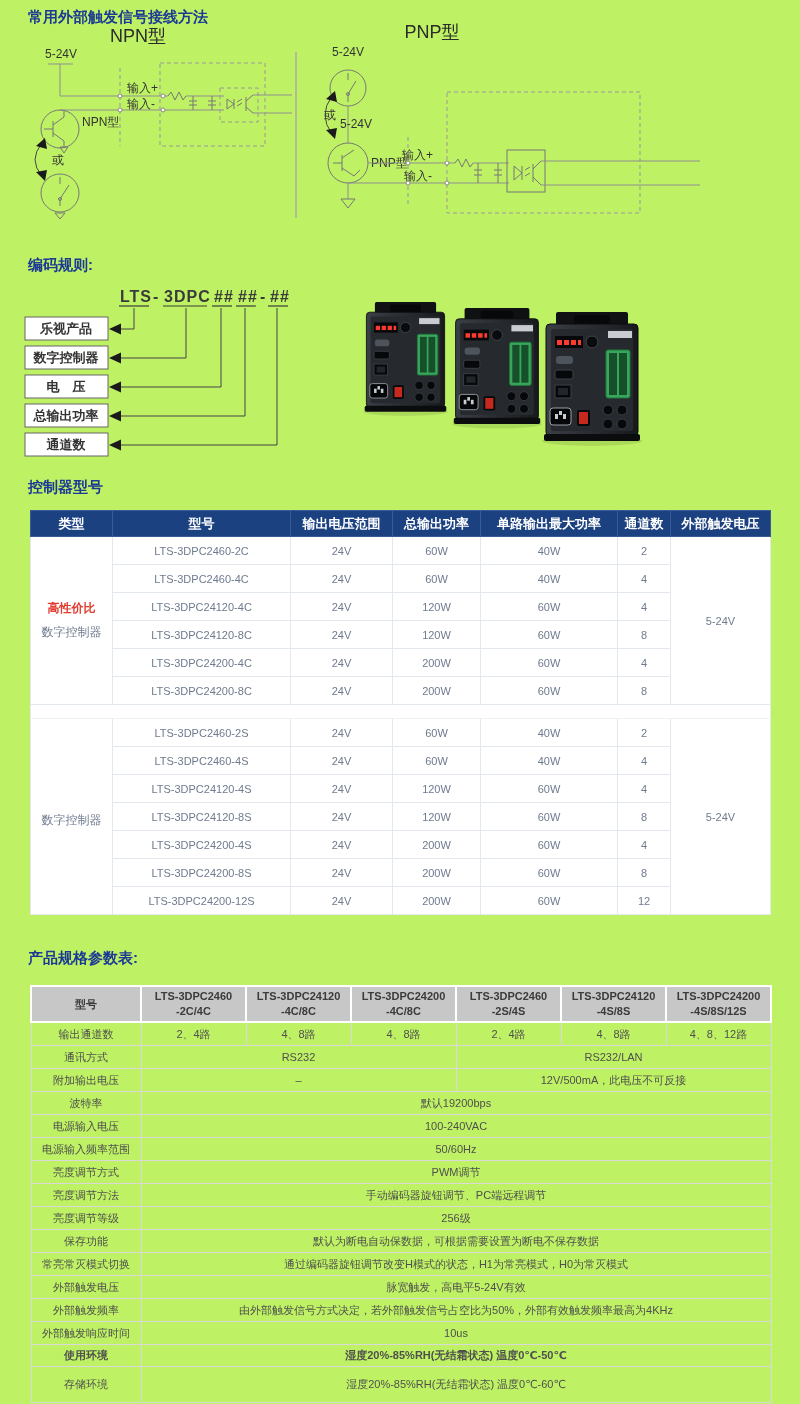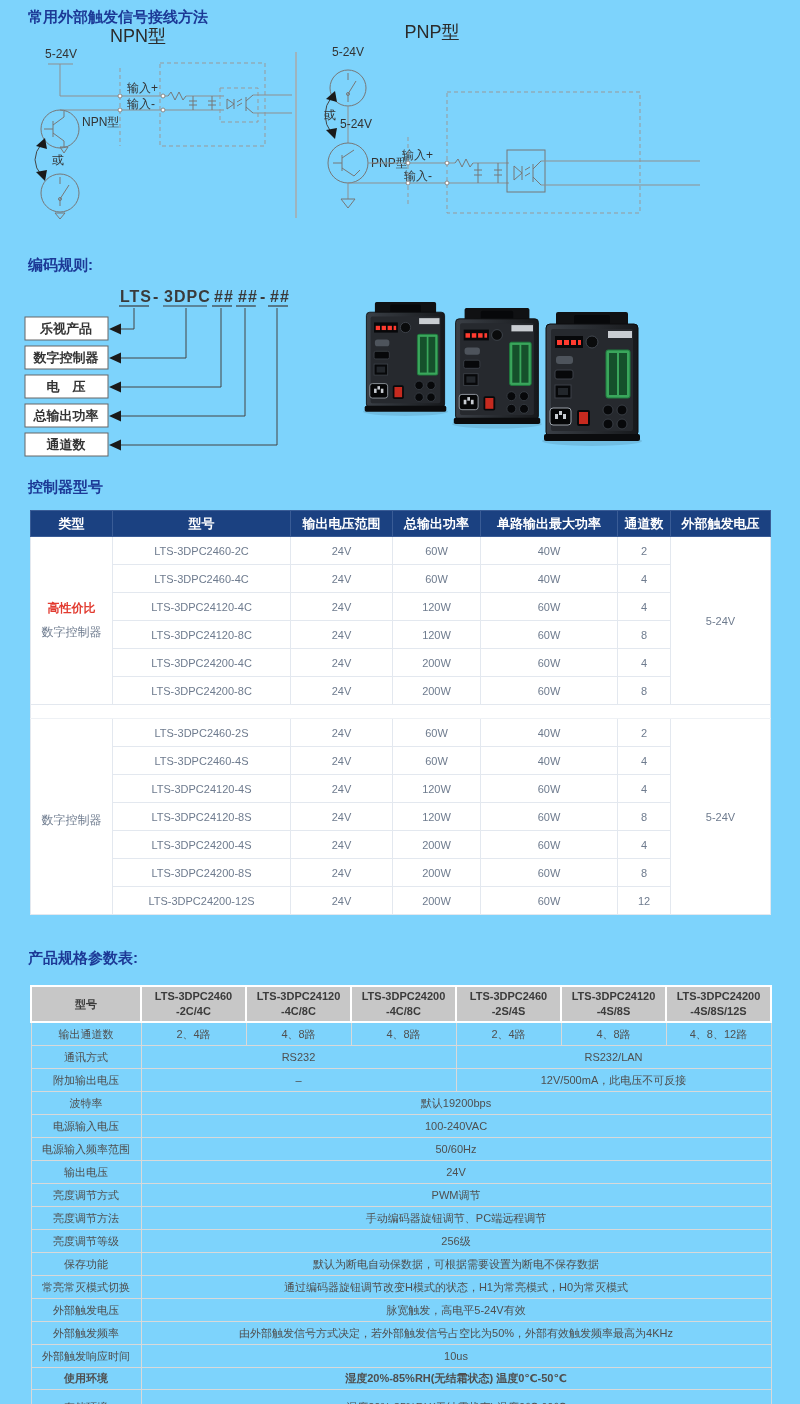--- a/index.html
+++ b/index.html
@@ -1,16 +1,16 @@
 <!DOCTYPE html>
 <html><head>
 <meta charset="utf-8">
 <style>
   html,body{margin:0;padding:0;background:#fff;}
-  .page{position:relative;width:800px;height:1404px;background:#7dd3fc;overflow:hidden;
+  .page{position:relative;width:800px;height:1404px;background:#bef264;overflow:hidden;
         font-family:"Liberation Sans","DejaVu Sans",sans-serif;}
   .sec-title{position:absolute;left:28px;font-size:15px;font-weight:bold;color:#1c3996;}
   #t-wiring{top:8px;}
   #t-coding{top:256px;}
   #t-models{top:478px;}
   #t-specs{top:949px;}
   .wiring-svg{position:absolute;left:0;top:0;}
   .coding-svg{position:absolute;left:0;top:250px;}
 
   
@@ -458,24 +458,20 @@
     </tr>
     <tr>
       <td>电源输入电压</td>
       <td colspan="6">100-240VAC</td>
     </tr>
     <tr>
       <td>电源输入频率范围</td>
       <td colspan="6">50/60Hz</td>
     </tr>
     <tr>
-      <td>输出电压</td>
-      <td colspan="6">24V</td>
-    </tr>
-    <tr>
       <td>亮度调节方式</td>
       <td colspan="6">PWM调节</td>
     </tr>
     <tr>
       <td>亮度调节方法</td>
       <td colspan="6">手动编码器旋钮调节、PC端远程调节</td>
     </tr>
     <tr>
       <td>亮度调节等级</td>
       <td colspan="6">256级</td>

